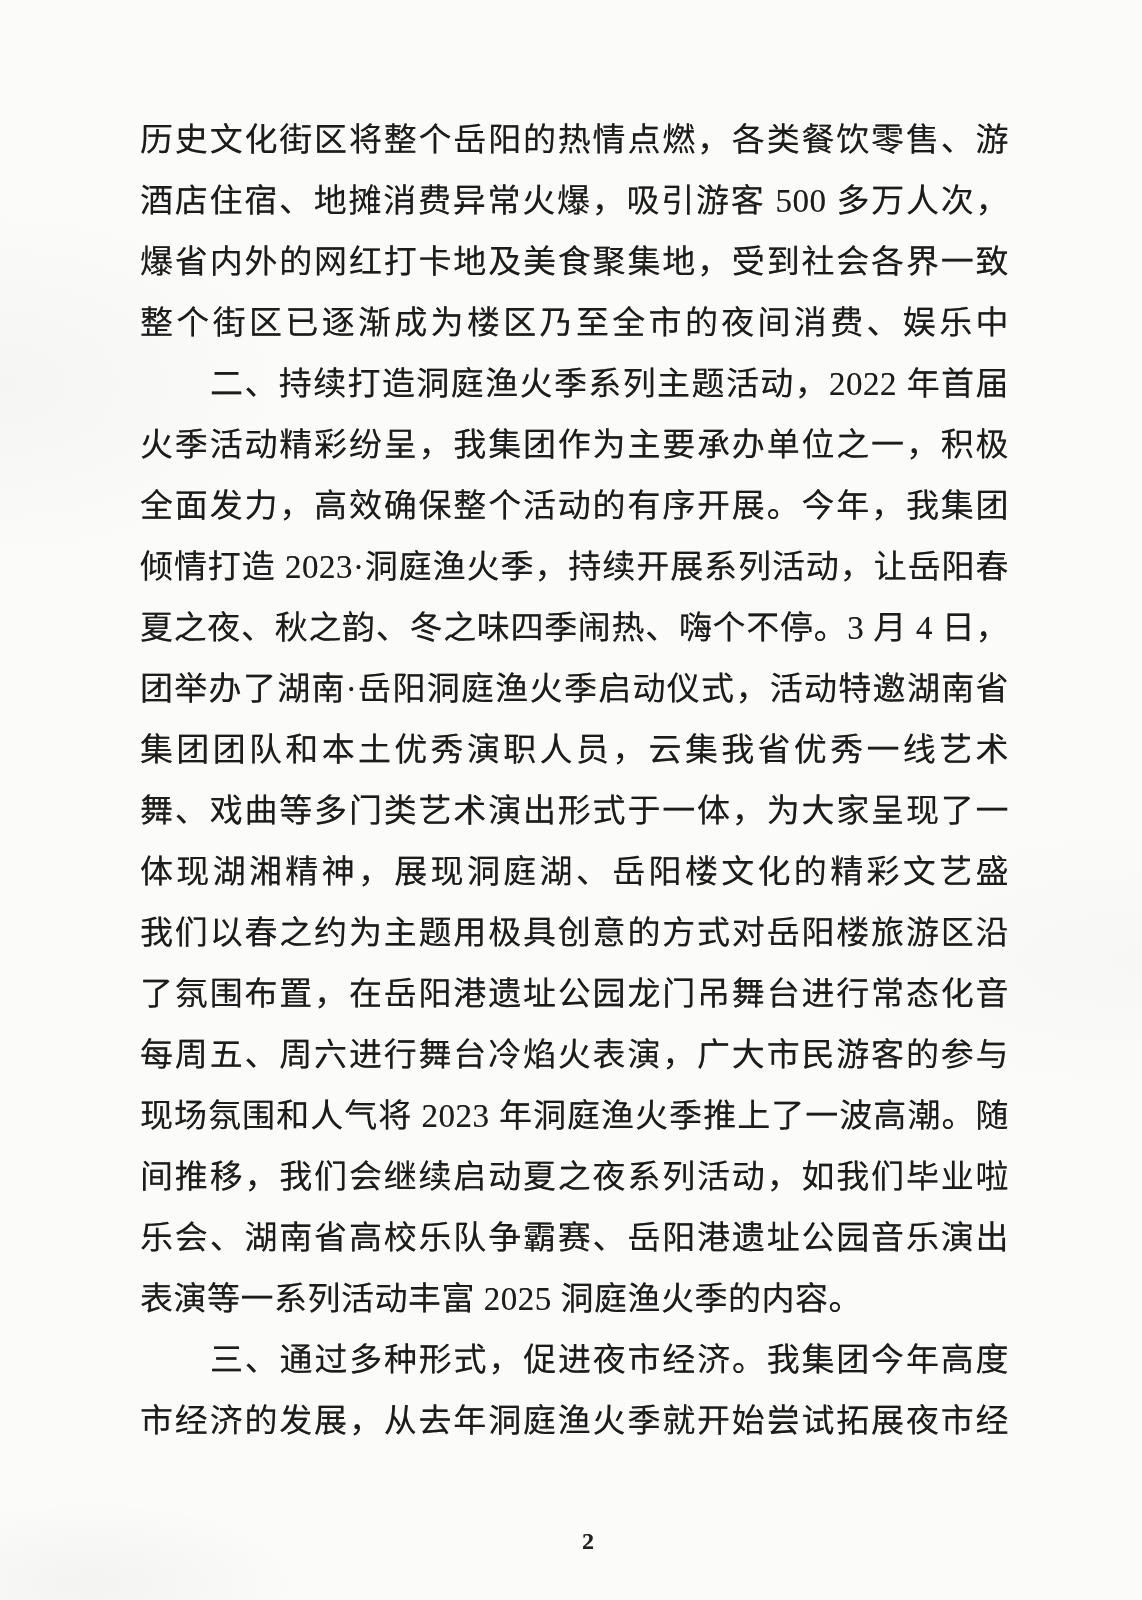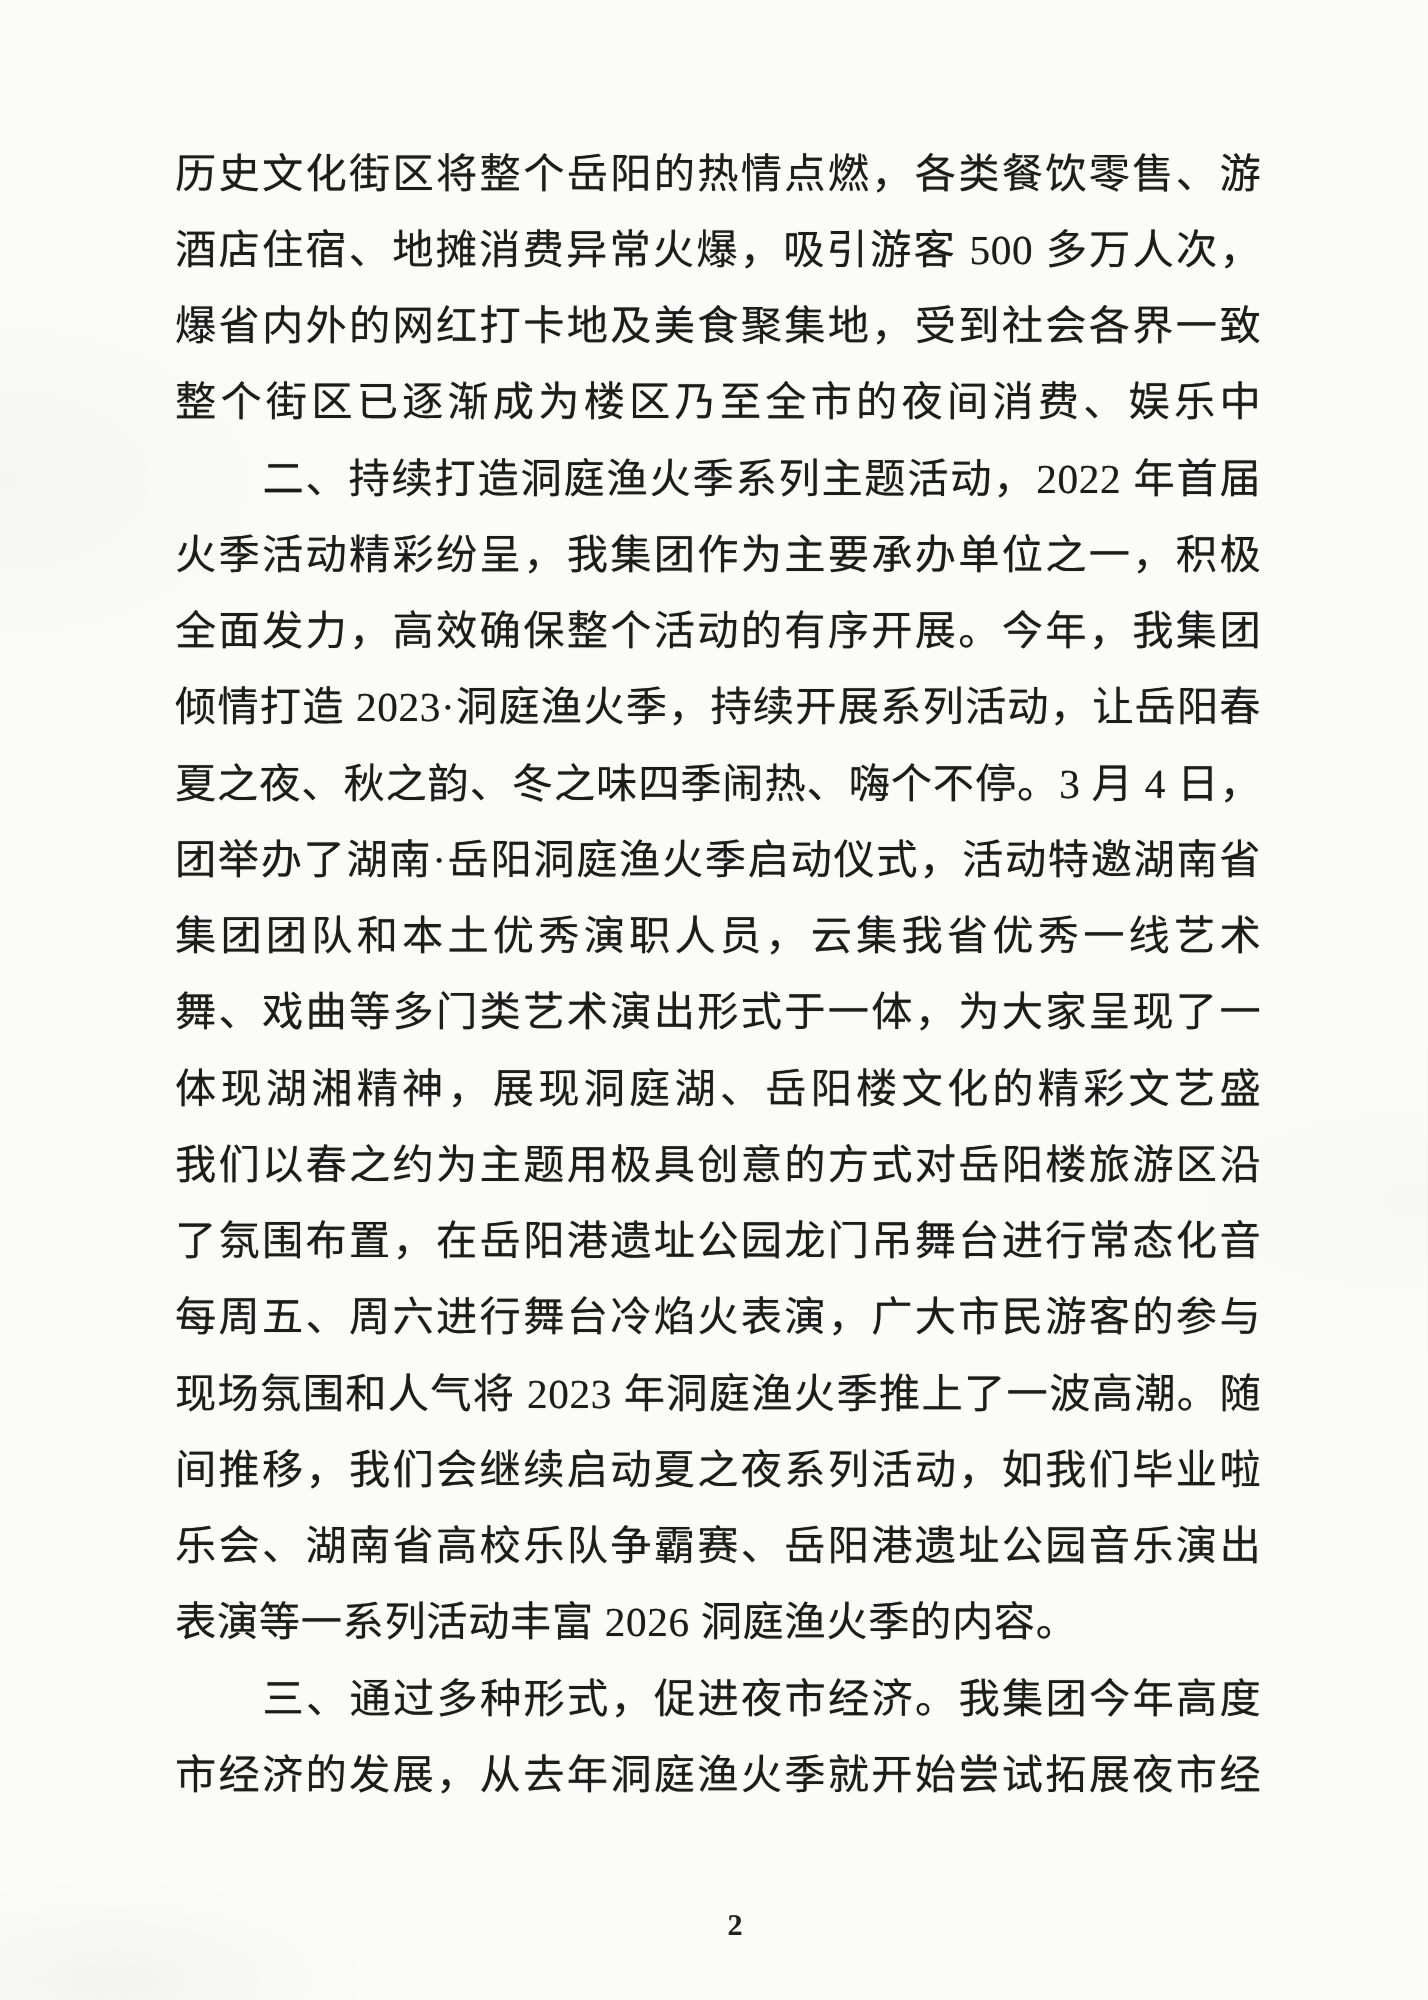--- a/index.html
+++ b/index.html
@@ -91,21 +91,21 @@
         <div class="line fill">团举办了湖南·岳阳洞庭渔火季启动仪式，活动特邀湖南省演艺</div>
         <div class="line fill">集团团队和本土优秀演职人员，云集我省优秀一线艺术家，集歌</div>
         <div class="line fill">舞、戏曲等多门类艺术演出形式于一体，为大家呈现了一场充分</div>
         <div class="line fill">体现湖湘精神，展现洞庭湖、岳阳楼文化的精彩文艺盛宴。同时</div>
         <div class="line fill">我们以春之约为主题用极具创意的方式对岳阳楼旅游区沿途进行</div>
         <div class="line fill">了氛围布置，在岳阳港遗址公园龙门吊舞台进行常态化音乐演出，</div>
         <div class="line fill">每周五、周六进行舞台冷焰火表演，广大市民游客的参与性极高，</div>
         <div class="line fill">现场氛围和人气将 2023 年洞庭渔火季推上了一波高潮。随着时</div>
         <div class="line fill">间推移，我们会继续启动夏之夜系列活动，如我们毕业啦主题音</div>
         <div class="line fill">乐会、湖南省高校乐队争霸赛、岳阳港遗址公园音乐演出及冷焰</div>
-        <div class="line">表演等一系列活动丰富 2026 洞庭渔火季的内容。</div>
+        <div class="line">表演等一系列活动丰富 2025 洞庭渔火季的内容。</div>
       </div>
       <div class="paragraph">
         <div class="line indent fill">三、通过多种形式，促进夜市经济。我集团今年高度重视夜</div>
         <div class="line fill">市经济的发展，从去年洞庭渔火季就开始尝试拓展夜市经济。在</div>
       </div>
     </main>
 
   <footer class="page-footer">
     <span class="page-number">2</span>
   </footer>

